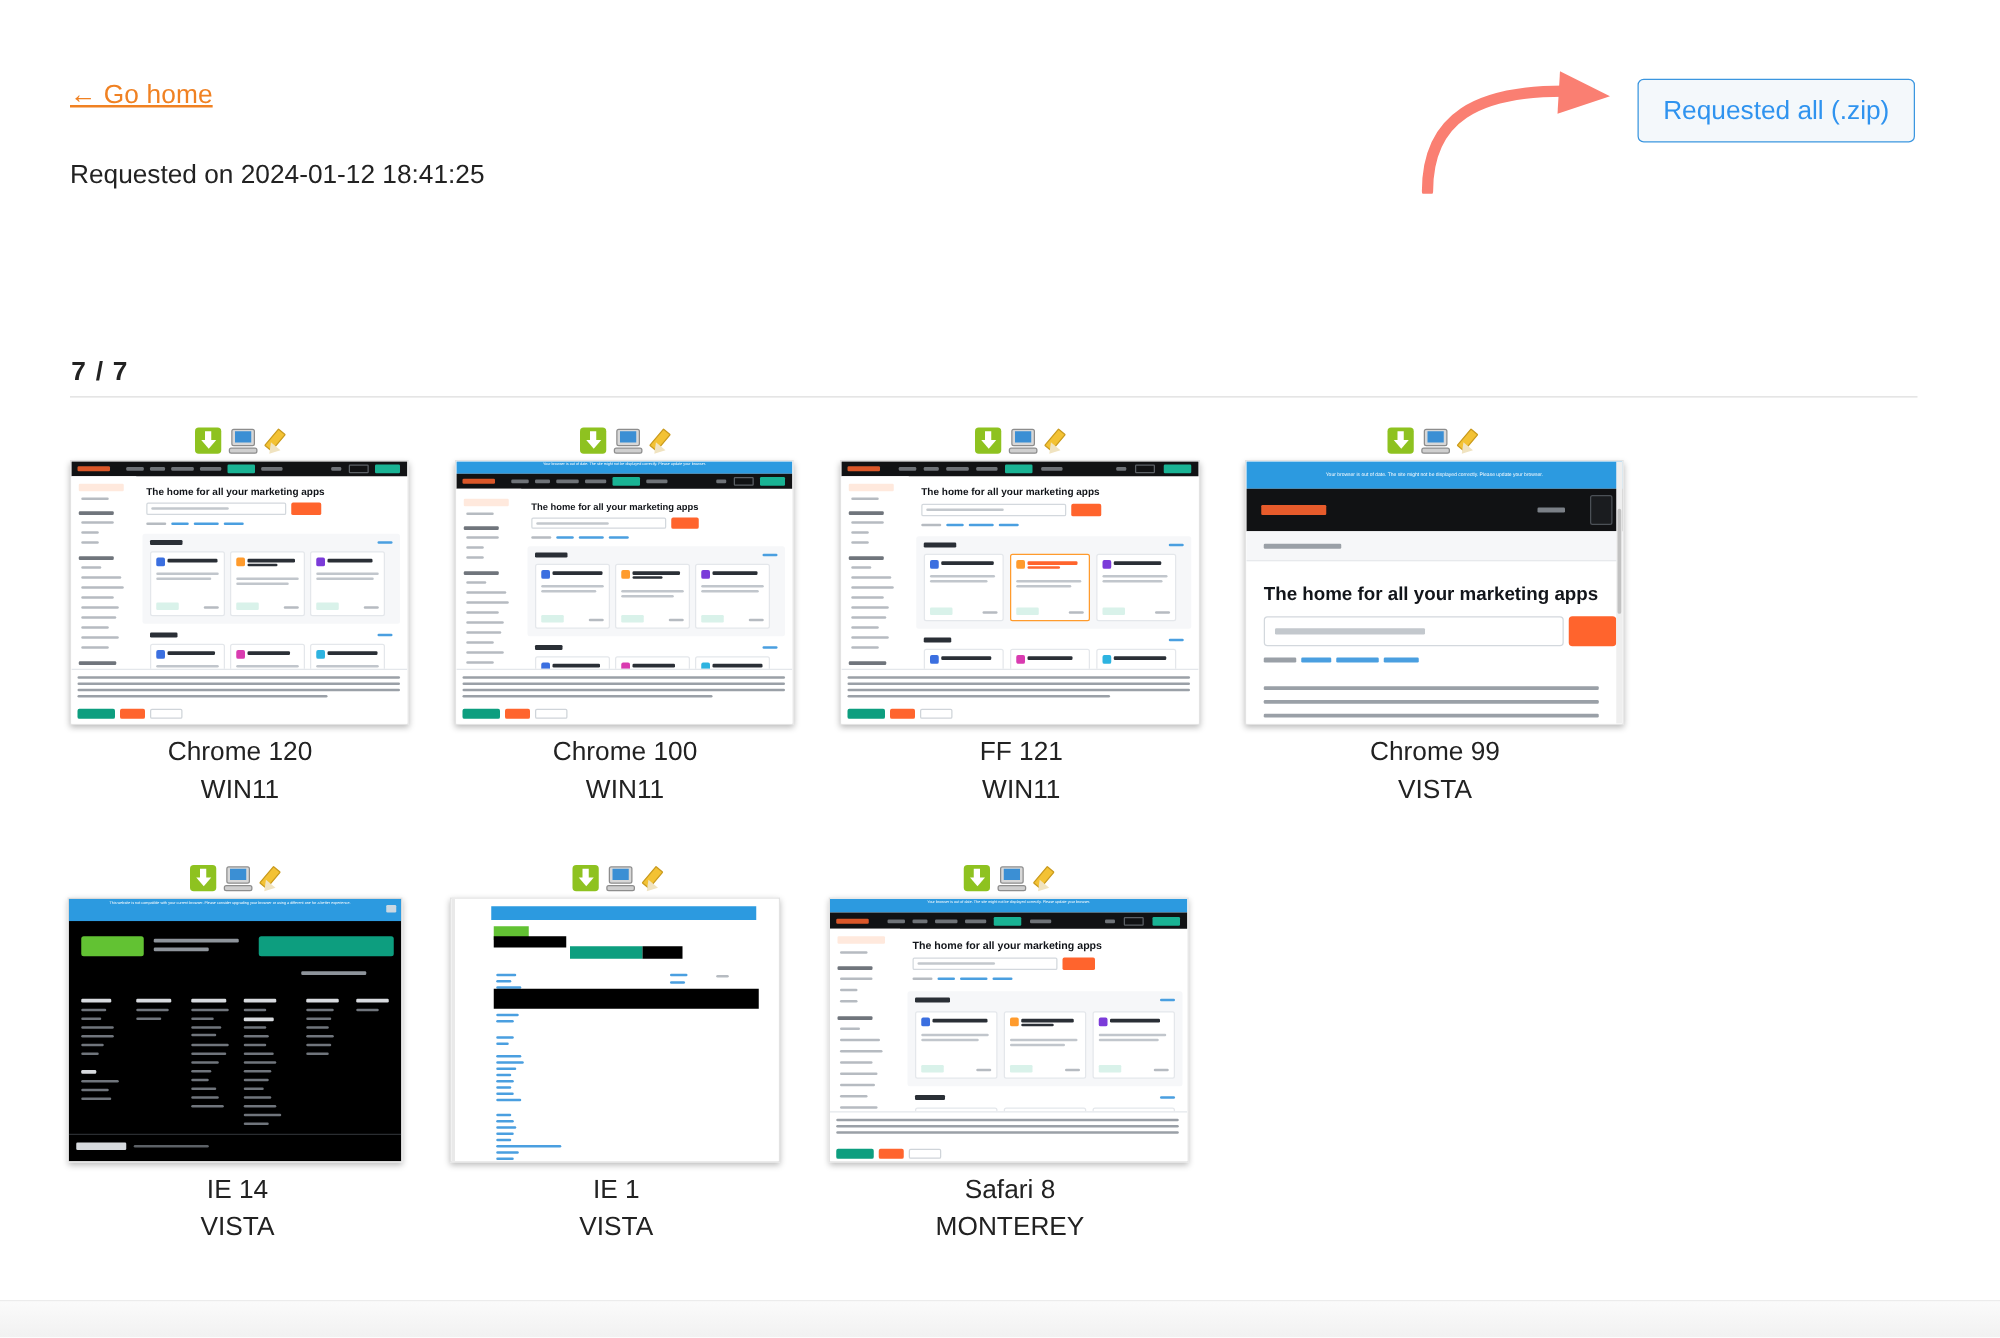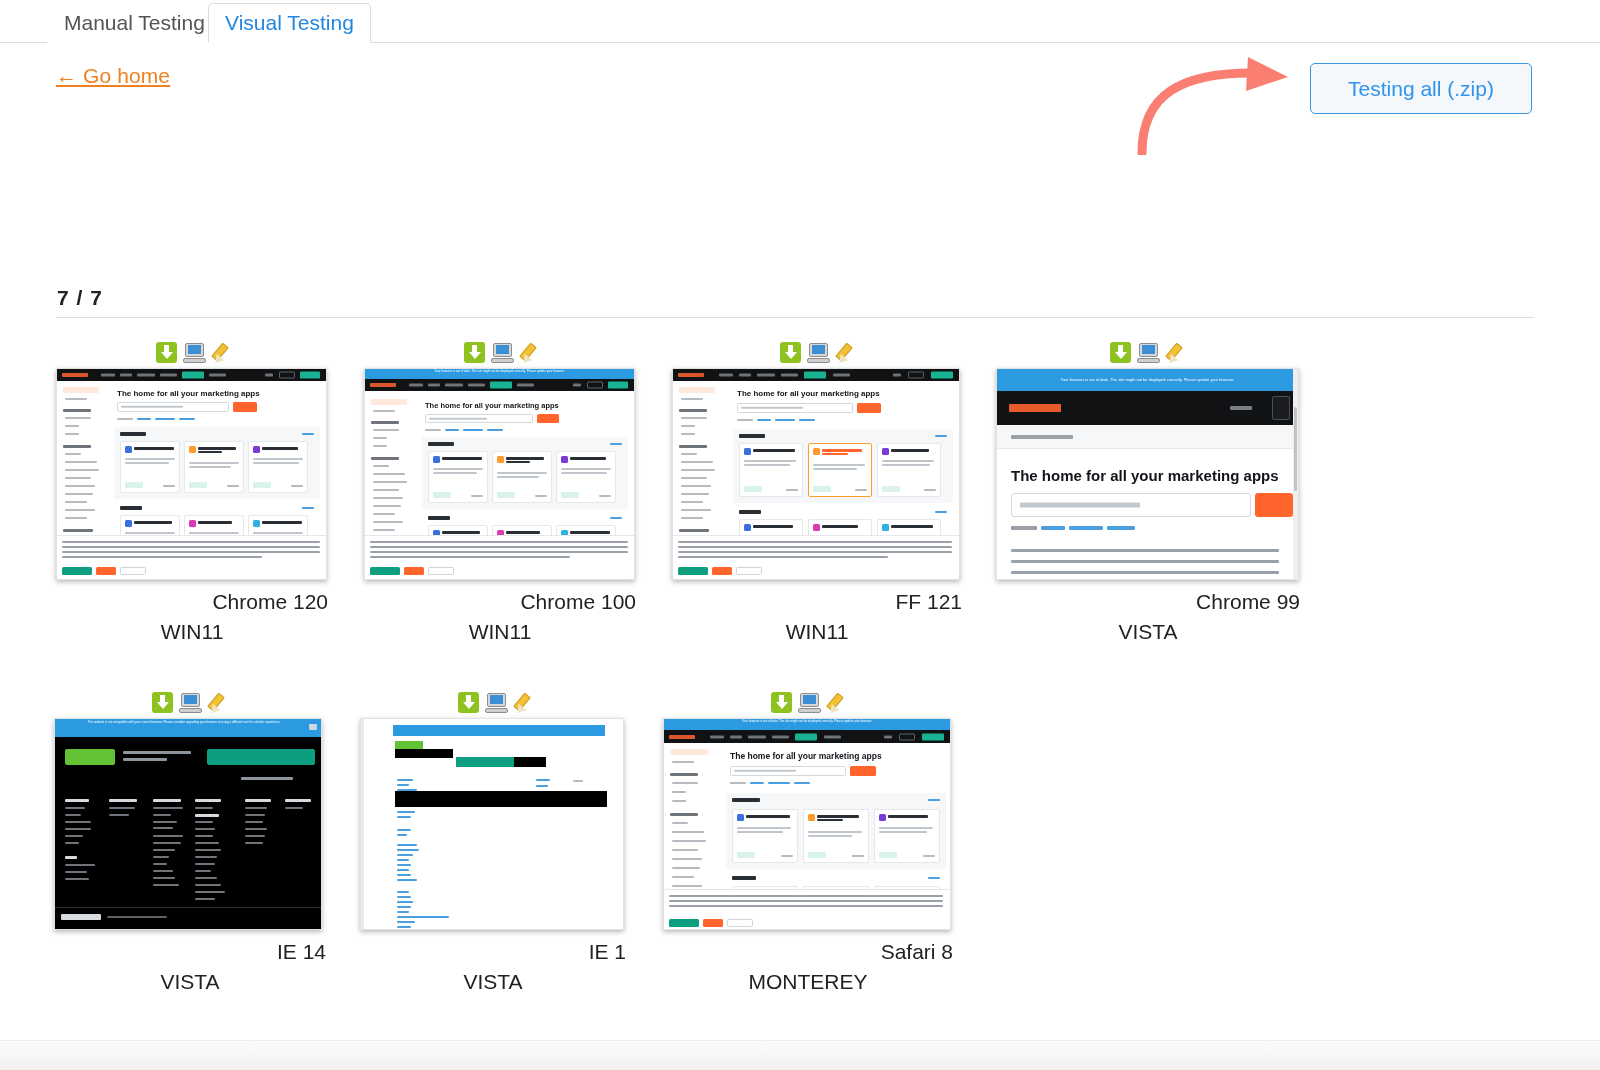--- a/index.html
+++ b/index.html
@@ -171,21 +171,21 @@
   
   .thumb {
     position: absolute;
     background: #ffffff;
     border: 1px solid #e3e3e3;
     box-shadow: 0 2px 5px rgba(0,0,0,0.28);
     overflow: hidden;
   }
   .caption {
     position: absolute;
-    text-align: right;
+    text-align: center;
     font-size: 21px; color: #222;
     width: 100%;
   }
   .caption2 {
     position: absolute;
     text-align: center;
     font-size: 21px; color: #222;
     width: 100%;
   }
 
@@ -300,36 +300,28 @@
     width: 1600px; height: 30px;
     background: linear-gradient(to bottom, #fbfbfb 0%, #f1f1f1 100%);
     border-top: 1px solid #ececec;
   }
 </style>
 </head>
 <body>
 
 <div class="page">
 
-  <div class="tabbar">
-    <div class="tabbar-line"></div>
-    <div class="tab tab-inactive">
-      <span>Manual Testing</span>
-    </div>
-    <div class="tab tab-active">
-      <span>Visual Testing</span>
-    </div>
-  </div>
 
   <a class="goback" href="#">← Go home</a>
 
 
+  <div class="requested">Requested on 2024-01-12 18:41:25</div>
 
   <div class="btn-download">
-    <span>Testing all (.zip)</span>
+    <span>Requested all (.zip)</span>
   </div>
 
   <svg class="arrow-svg" viewBox="0 0 190 100">
     <path d="M 22 98 C 22 40, 60 16, 140 18" stroke="#fa7f72" stroke-width="9" fill="none" stroke-linecap="round"></path>
     <path d="M 128 2 L 168 22 L 126 36 Z" fill="#fa7f72"></path>
   </svg>
 
   <div class="counter">7 / 7</div>
   <div class="counter-rule"></div>
 

